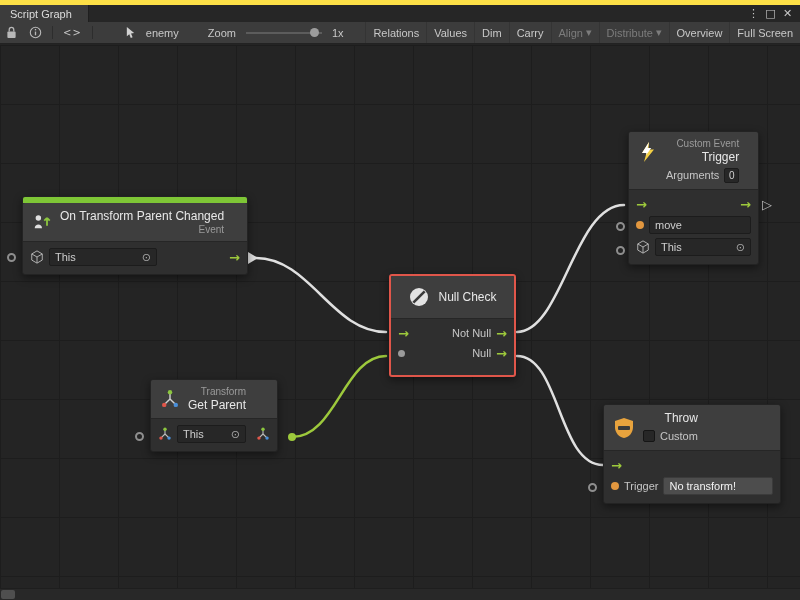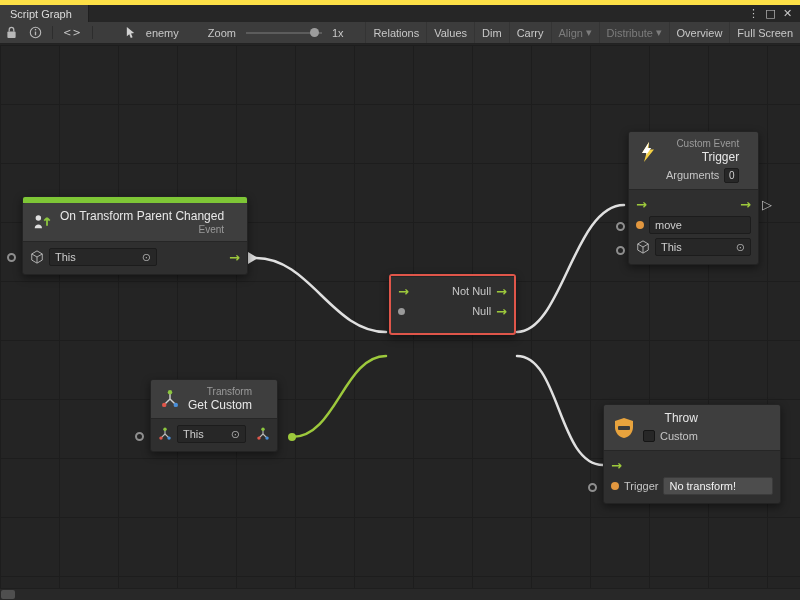--- a/index.html
+++ b/index.html
@@ -185,20 +185,29 @@
           <span>This</span>
           <span class="picker glyph">⊙</span>
         </span>
         <span class="spacer"></span>
         <span class="arrow glyph">→</span>
       </div>
     </div>
   </div>
 
   <div class="node selected" id="node-null">
+    <div class="hdr center" style="padding:10px 6px;">
+      <span class="icon">
+        <svg width="22" height="22" viewBox="0 0 22 22">
+            <circle cx="11" cy="11" r="9" fill="#e3e3e3"></circle>
+            <rect x="3" y="9.7" width="16" height="2.6" fill="#3a3a3a" transform="rotate(-45 11 11)"></rect>
+          </svg>
+      </span>
+      <div class="title">Null Check</div>
+    </div>
     <div class="nbody" style="padding-bottom:14px;">
       <div class="row">
         <span class="arrow glyph">→</span>
         <span class="spacer"></span>
         <span class="plabel">Not Null</span>
         <span class="arrow glyph">→</span>
       </div>
       <div class="row">
         <span class="dot gray"></span>
         <span class="spacer"></span>
@@ -217,21 +226,21 @@
               <line x1="9" y1="9" x2="4.2" y2="13.8"></line>
               <line x1="9" y1="9" x2="13.8" y2="13.8"></line>
             </g>
             <circle cx="9" cy="3" r="2" fill="#8cc63f"></circle>
             <circle cx="3.8" cy="14.3" r="2" fill="#e0564a"></circle>
             <circle cx="14.2" cy="14.3" r="2" fill="#4a8fd9"></circle>
           </svg>
       </span>
       <div class="titles">
         <div class="cat">Transform</div>
-        <div class="title">Get Custom</div>
+        <div class="title">Get Parent</div>
       </div>
     </div>
     <div class="nbody">
       <div class="row">
         <span class="icon">
           <svg width="14" height="14" viewBox="0 0 18 18">
               <g stroke="#bdbdbd" stroke-width="1.4">
                 <line x1="9" y1="9" x2="9" y2="3.5"></line>
                 <line x1="9" y1="9" x2="4.2" y2="13.8"></line>
                 <line x1="9" y1="9" x2="13.8" y2="13.8"></line>

